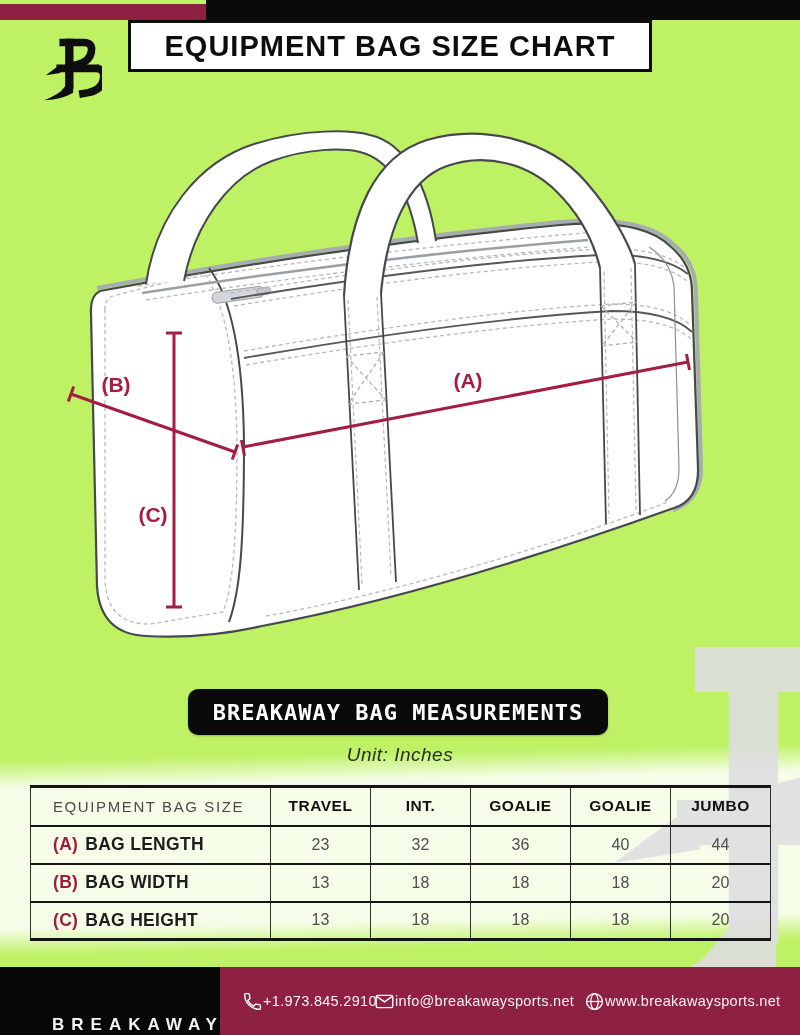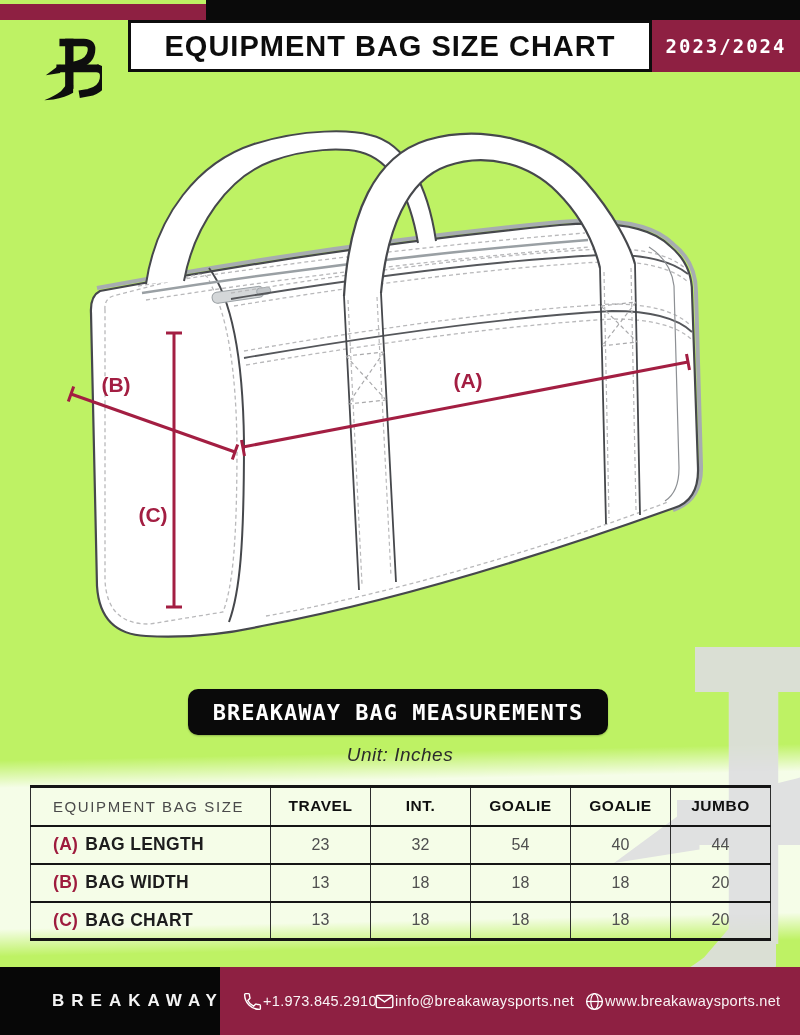--- a/index.html
+++ b/index.html
@@ -47,21 +47,21 @@
   .size-table tr:first-child th { border-top:none; height:39px; }
   .size-head { text-align:left; padding-left:22px; color:#4a4a4a; font-size:15px; font-weight:normal; letter-spacing:1.6px; }
   .col-head { text-align:center; font-weight:bold; font-size:15.5px; color:#101010; letter-spacing:.5px; }
   .row-label { text-align:left; padding-left:22px; font-size:17.5px; font-weight:600; color:#1d1d1d; letter-spacing:.3px; }
   .row-label .key { color:#9E1C3D; font-weight:800; margin-right:7px; }
   .val { text-align:center; font-size:16px; color:#4f4f4f; }
 
   
   .footer { position:absolute; left:0; top:967px; width:800px; height:68px; background:#8E2042; }
   .footer-black { position:absolute; left:0; top:0; width:220px; height:68px; background:#070707;
-                  display:flex; align-items:center; }
+                  display:flex; align-items:flex-end; }
   .footer-logo { width:34px; height:35px; color:#c9ccd0; margin-left:38px; }
   .footer-brand { color:#f4f4f4; font-weight:bold; font-size:17px; letter-spacing:7px; margin-left:14px; white-space:nowrap; }
   .contact { position:absolute; top:0; height:68px; display:flex; align-items:center; }
   .contact svg { width:21px; height:21px; flex:none; }
   .contact span { color:rgba(255,255,255,.95); font-size:14.5px; letter-spacing:.3px; white-space:nowrap; }
   .c-phone { left:242px; } .c-email { left:374px; } .c-web { left:584px; }
 </style>
 </head>
 <body>
 
@@ -85,23 +85,20 @@
   <svg class="watermark" viewBox="0 0 100 104">
     <use href="#blogo"></use>
   </svg>
 
   <svg class="brand-logo-hdr" viewBox="0 0 100 104">
     <use href="#blogo"></use>
   </svg>
   <div class="title-box">
     <span>EQUIPMENT BAG SIZE CHART</span>
   </div>
-  <div class="season-box">
-    <span>2023/2024</span>
-  </div>
 
   <svg class="bag-svg" viewBox="0 110 800 580">
 
     <path d="M97 288 Q340 243 560 222 Q645 215 673 244 Q696 262 696 292 L701 466 Q702 500 673 510" fill="none" stroke="#a7acb0" stroke-width="4"></path>
 
     <path d="M100 291 Q340 246 560 225 Q642 218 670 246 Q692 264 692 292 L698 468 Q699 500 674 508
              C540 556 390 602 262 626 Q205 639 146 636 Q100 634 97 586 L91 313 Q90 296 100 291 Z" fill="#ffffff" stroke="#46484c" stroke-width="2.2" stroke-linejoin="round"></path>
 
     <path d="M209 268 C233 300 243 360 244 442 C244 545 240 592 229 622" fill="none" stroke="#46484c" stroke-width="2"></path>
     <path d="M105 310 Q104 299 113 296 L195 275 Q208 272 210 283 C228 316 236 372 237 444 C237 540 233 586 223 612
@@ -188,34 +185,34 @@
         <th class="col-head">TRAVEL</th>
         <th class="col-head">INT.</th>
         <th class="col-head">GOALIE</th>
         <th class="col-head">GOALIE</th>
         <th class="col-head">JUMBO</th>
       </tr>
       <tr>
         <td class="row-label"><span class="key">(A)</span><span>BAG LENGTH</span></td>
         <td class="val">23</td>
         <td class="val">32</td>
-        <td class="val">54</td>
+        <td class="val">36</td>
         <td class="val">40</td>
         <td class="val">44</td>
       </tr>
       <tr>
         <td class="row-label"><span class="key">(B)</span><span>BAG WIDTH</span></td>
         <td class="val">13</td>
         <td class="val">18</td>
         <td class="val">18</td>
         <td class="val">18</td>
         <td class="val">20</td>
       </tr>
       <tr>
-        <td class="row-label"><span class="key">(C)</span><span>BAG CHART</span></td>
+        <td class="row-label"><span class="key">(C)</span><span>BAG HEIGHT</span></td>
         <td class="val">13</td>
         <td class="val">18</td>
         <td class="val">18</td>
         <td class="val">18</td>
         <td class="val">20</td>
       </tr>
     </tbody>
       </table>
   </div>
 

